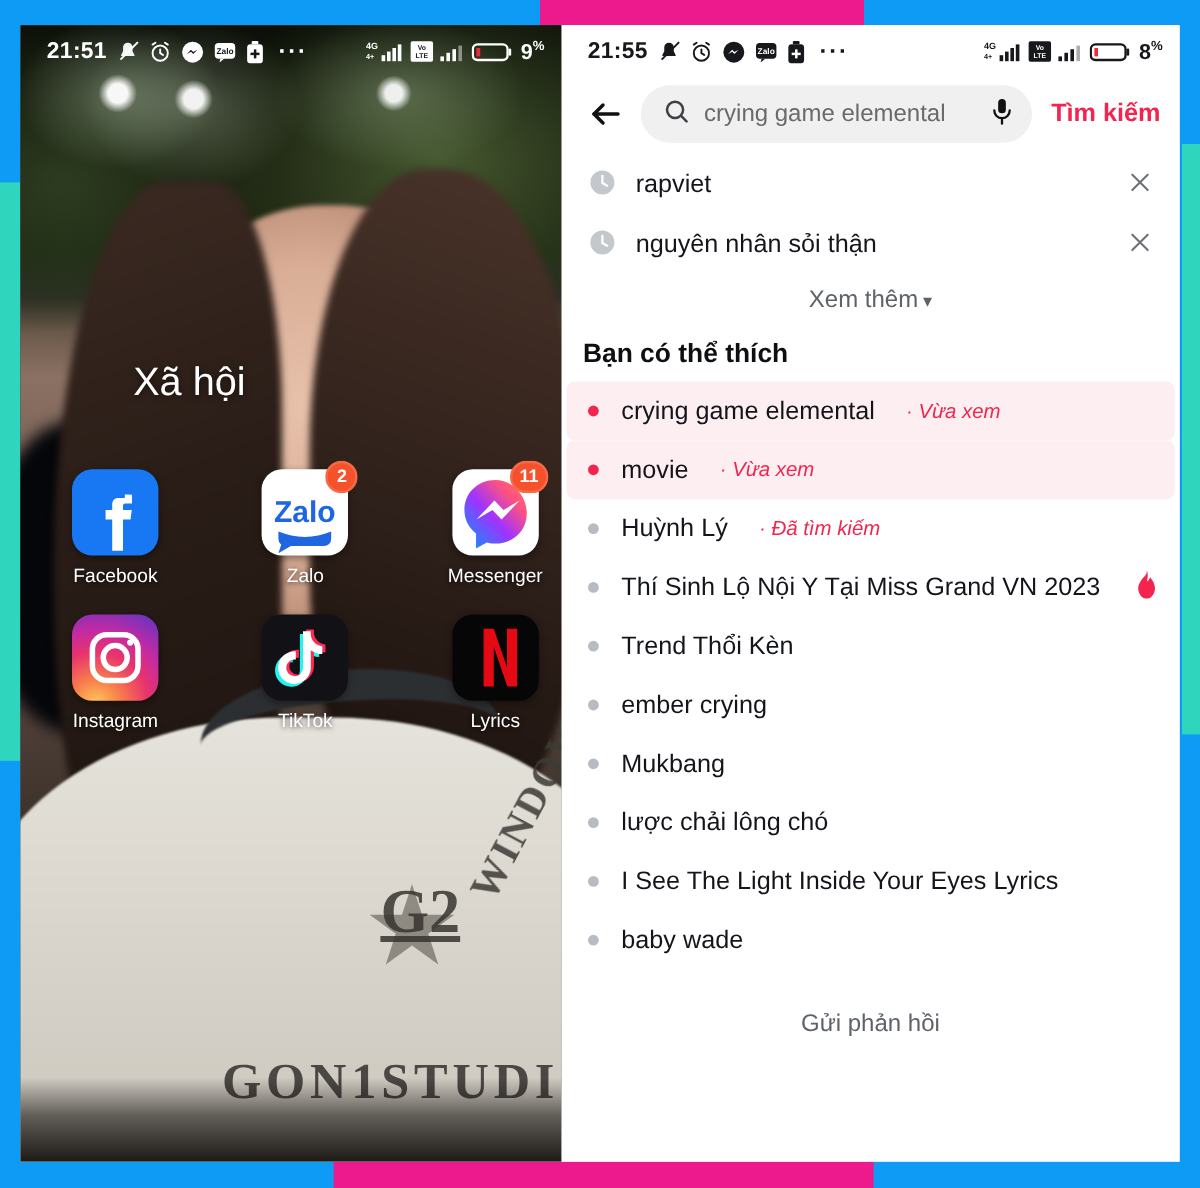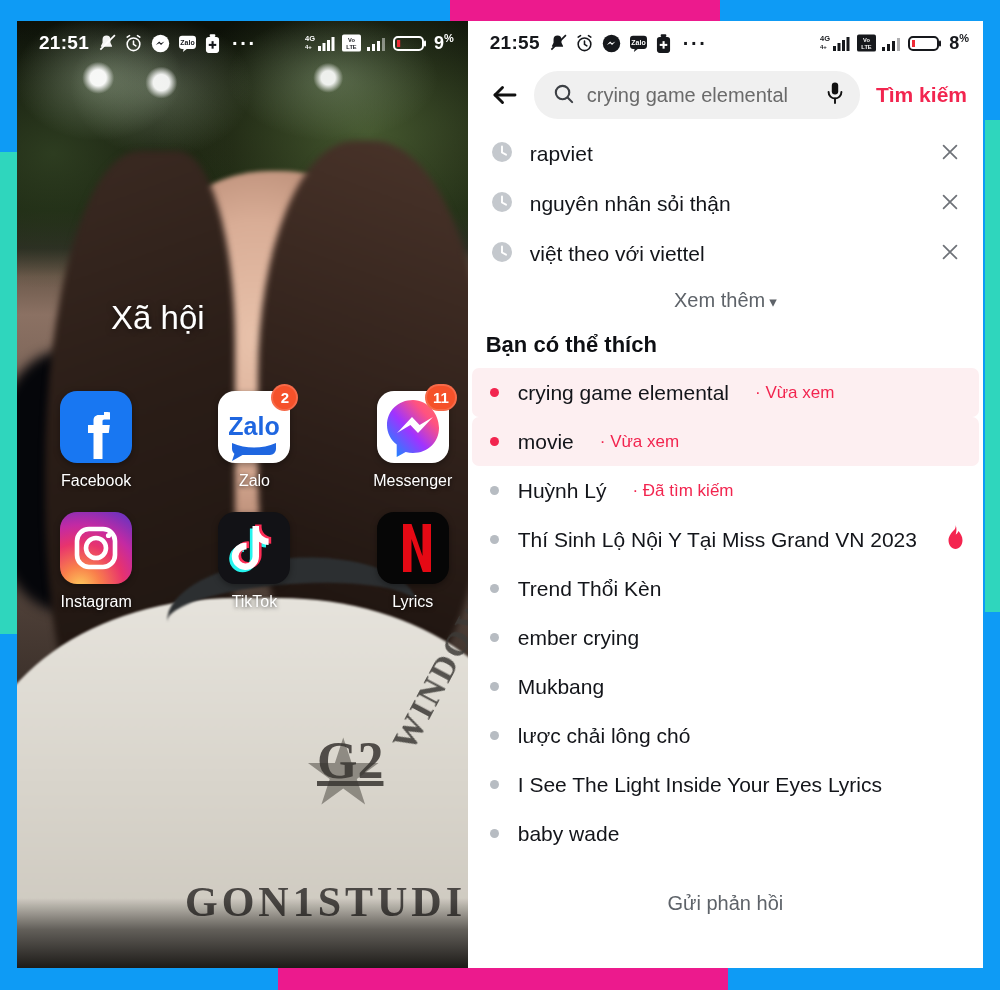--- a/index.html
+++ b/index.html
@@ -233,21 +233,21 @@
     border-radius: 7px;
     margin: 0 4px;
   }
   .sugg-item.hot { background: #fdeff1; }
   .dot {
     flex: 0 0 9px; width: 9px; height: 9px; border-radius: 50%;
     background: #b7bcc2;
   }
   .sugg-item.hot .dot { background: #f2254f; }
   .sugg-text { font-size: 21px; color: #13151a; white-space: nowrap; }
-  .sugg-meta { font-size: 17px; color: #f2254f; margin-left: 7px; }
+  .sugg-meta { font-size: 17px; color: #f2254f; margin-left: 7px; font-style: italic; }
   .fire { margin-left: 9px; font-size: 20px; }
 
   .feedback {
     text-align: center; padding: 34px 0 0;
     color: #5e6369; font-size: 20px;
   }
 </style>
 </head>
 <body>
 
@@ -566,34 +566,20 @@
                 <path d="M12 6.5v6l4 2.2" fill="none" stroke="#fff" stroke-width="1.9" stroke-linecap="round"></path>
               </svg>
           </span>
           <span class="hist-text">nguyên nhân sỏi thận</span>
           <span class="x-ic">
             <svg width="22" height="22" viewBox="0 0 24 24" fill="none" stroke="#6e7278" stroke-width="1.9" stroke-linecap="round">
                 <path d="M5 5l14 14M19 5L5 19"></path>
               </svg>
           </span>
         </div>
-        <div class="hist-item">
-          <span class="clock-ic">
-            <svg width="24" height="24" viewBox="0 0 24 24">
-                <circle cx="12" cy="12" r="10" fill="#c4c8cd"></circle>
-                <path d="M12 6.5v6l4 2.2" fill="none" stroke="#fff" stroke-width="1.9" stroke-linecap="round"></path>
-              </svg>
-          </span>
-          <span class="hist-text">việt theo với viettel</span>
-          <span class="x-ic">
-            <svg width="22" height="22" viewBox="0 0 24 24" fill="none" stroke="#6e7278" stroke-width="1.9" stroke-linecap="round">
-                <path d="M5 5l14 14M19 5L5 19"></path>
-              </svg>
-          </span>
-        </div>
       </div>
 
       <div class="see-more">
         <span>Xem thêm</span><span class="chev">▾</span>
       </div>
 
       <div class="section-title">Bạn có thể thích</div>
 
       <div>
         <div class="sugg-item hot">

